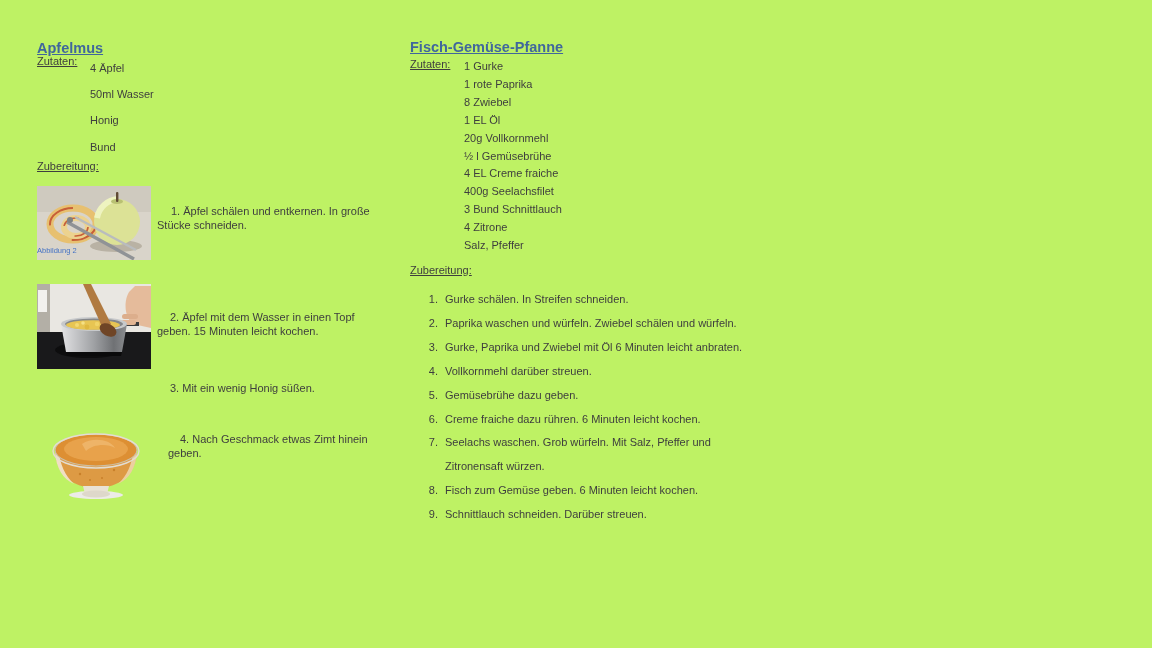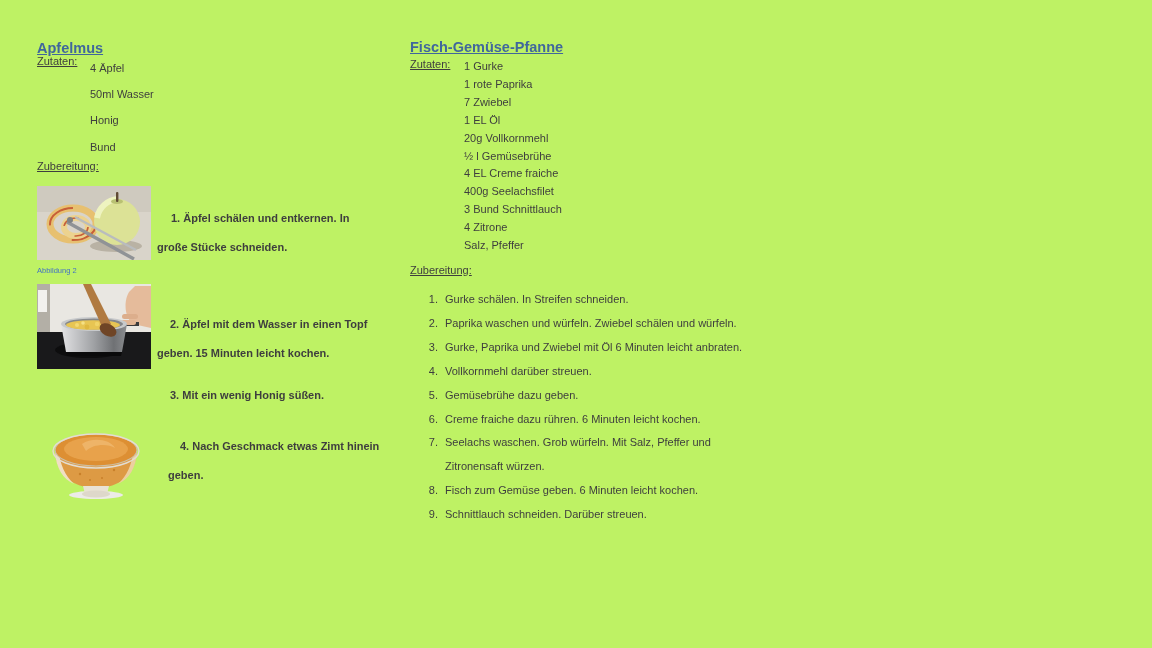--- a/index.html
+++ b/index.html
@@ -33,23 +33,22 @@
     white-space: nowrap;
   }
   .ing-list { position: absolute; font-size: 11px; }
   .ing-list.wide { line-height: 26.2px; }
   .ing-list.tight { line-height: 17.9px; }
   .ing { white-space: nowrap; }
 
   .lstep {
     position: absolute;
     font-size: 11px;
-    line-height: 29px;
+    line-height: 14px;
     margin: 0;
-    font-weight: bold;
   }
 
   .steps {
     position: absolute;
     list-style: none; margin: 0; padding: 0;
     font-size: 11px;
   }
   .steps li { display: flex; line-height: 23.9px; }
   .steps .num { flex: none; width: 14px; text-align: right; margin-right: 7px; }
   .steps .txt { flex: 1; }
@@ -94,21 +93,21 @@
         <circle cx="80" cy="36" r="23" fill="#dce296"></circle>
         <path d="M60,32 a23,23 0 0,1 21,-19" stroke="#eef3c0" stroke-width="6" fill="none"></path>
         <ellipse cx="80" cy="15.5" rx="6" ry="2.5" fill="#b9c173"></ellipse>
         <rect x="79" y="6" width="2.4" height="10" rx="1" fill="#5f4a33"></rect>
         <line x1="30" y1="36" x2="97" y2="73" stroke="#909396" stroke-width="3.4"></line>
         <line x1="38" y1="31" x2="99" y2="64" stroke="#b9bcbe" stroke-width="2.4"></line>
         <circle cx="33" cy="34" r="3" fill="#7e8184"></circle>
       </svg>
     </figure>
 
-    <div class="caption" style="left:37px; top:266px;">Abbildung 2</div>
+    <div class="caption" style="left:37px; top:246px;">Abbildung 2</div>
 
     <p class="lstep" style="left:157px; top:204px; width:216px; text-indent:14px;">1. Äpfel schälen und entkernen. In große Stücke schneiden.</p>
 
     <figure class="figure" style="left:37px; top:284px; width:114px; height:85px;">
       <svg width="114" height="85" viewBox="0 0 114 85">
         <defs>
           <linearGradient id="potg" x1="0" y1="0" x2="1" y2="0">
             <stop offset="0" stop-color="#e3e3e5"></stop>
             <stop offset="0.5" stop-color="#9fa1a4"></stop>
             <stop offset="0.8" stop-color="#6f7174"></stop>
@@ -169,21 +168,21 @@
 
   <section class="recipe">
 
     <h1 class="title" style="left:410px; top:29px;">Fisch-Gemüse-Pfanne</h1>
 
     <div class="label" style="left:410px; top:58px;">Zutaten:</div>
 
     <div class="ing-list tight" style="left:464px; top:58px;">
       <div class="ing">1 Gurke</div>
       <div class="ing">1 rote Paprika</div>
-      <div class="ing">7 Zwiebel</div>
+      <div class="ing">8 Zwiebel</div>
       <div class="ing">1 EL Öl</div>
       <div class="ing">20g Vollkornmehl</div>
       <div class="ing">½ l Gemüsebrühe</div>
       <div class="ing">4 EL Creme fraiche</div>
       <div class="ing">400g Seelachsfilet</div>
       <div class="ing">3 Bund Schnittlauch</div>
       <div class="ing">4 Zitrone</div>
       <div class="ing">Salz, Pfeffer</div>
     </div>
 

